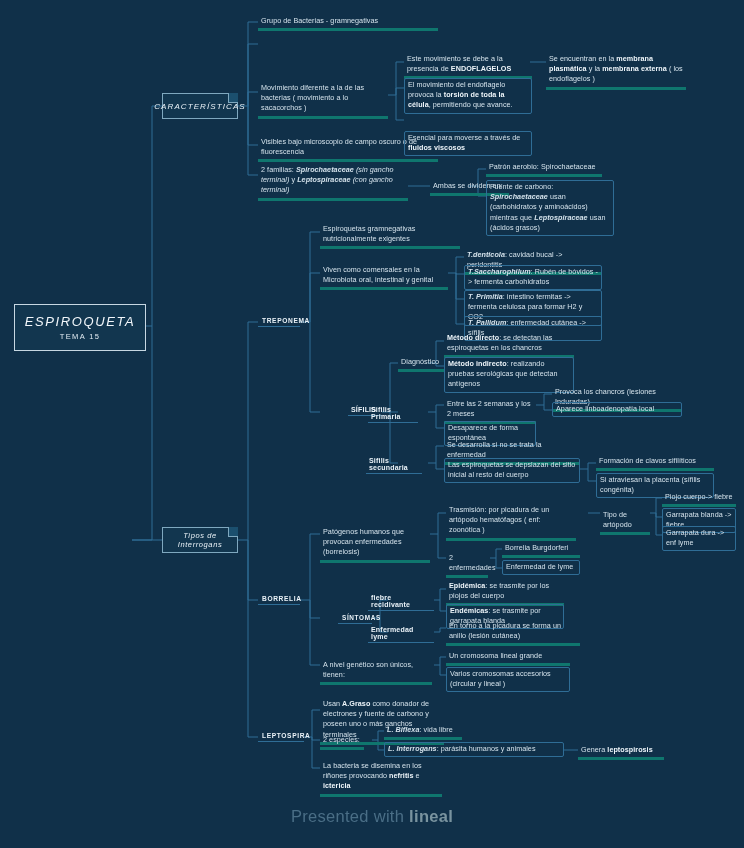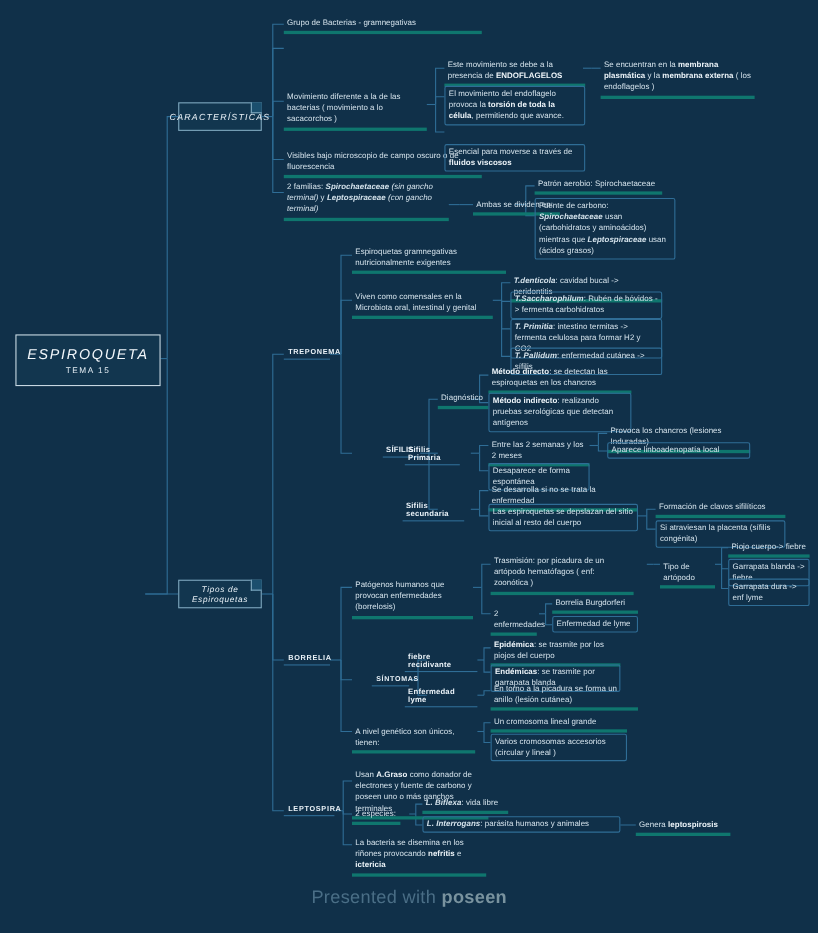--- a/index.html
+++ b/index.html
@@ -294,21 +294,21 @@
   </div>
   <div class="node leaf" style="left:486px; top:161px; width:116px;">
     <span>Patrón aerobio: Spirochaetaceae</span>
   </div>
   <div class="node leaf boxed" style="left:486px; top:180px; width:128px;">
     <span>Fuente de carbono: <span class="bi">Spirochaetaceae</span> usan (carbohidratos y aminoácidos) mientras que <span class="bi">Leptospiraceae</span> usan (ácidos grasos)</span>
   </div>
 
   <div class="node topic" style="left:162px; top:527px; width:76px; height:26px; position:absolute;">
     <div class="fold"></div>
-    <div class="topic-title" style="font-size:7.5px; letter-spacing:.6px">Tipos de Espiroquetas</div>
+    <div class="topic-title" style="font-size:7.5px; letter-spacing:.6px">Tipos de Interrogans</div>
   </div>
 
   <div class="node branch" style="left:258px; top:315px; width:42px;">
     <span>TREPONEMA</span>
   </div>
   <div class="node leaf" style="left:320px; top:223px; width:140px;">
     <span>Espiroquetas gramnegativas nutricionalmente exigentes</span>
   </div>
   <div class="node leaf" style="left:320px; top:264px; width:128px;">
     <span>Viven como comensales en la Microbiota oral, intestinal y genital</span>
@@ -449,16 +449,16 @@
     <span><span class="bi">L. Interrogans</span>: parásita humanos y animales</span>
   </div>
   <div class="node leaf" style="left:578px; top:744px; width:86px;">
     <span>Genera <b>leptospirosis</b></span>
   </div>
   <div class="node leaf" style="left:320px; top:760px; width:122px;">
     <span>La bacteria se disemina en los riñones provocando <b>nefritis</b> e <b>ictericia</b></span>
   </div>
 
   <div id="footer">
-    <span>Presented with </span><b>poseen</b>
+    <span>Presented with </span><b>lineal</b>
   </div>
 
 </div>
 
 </body></html>

